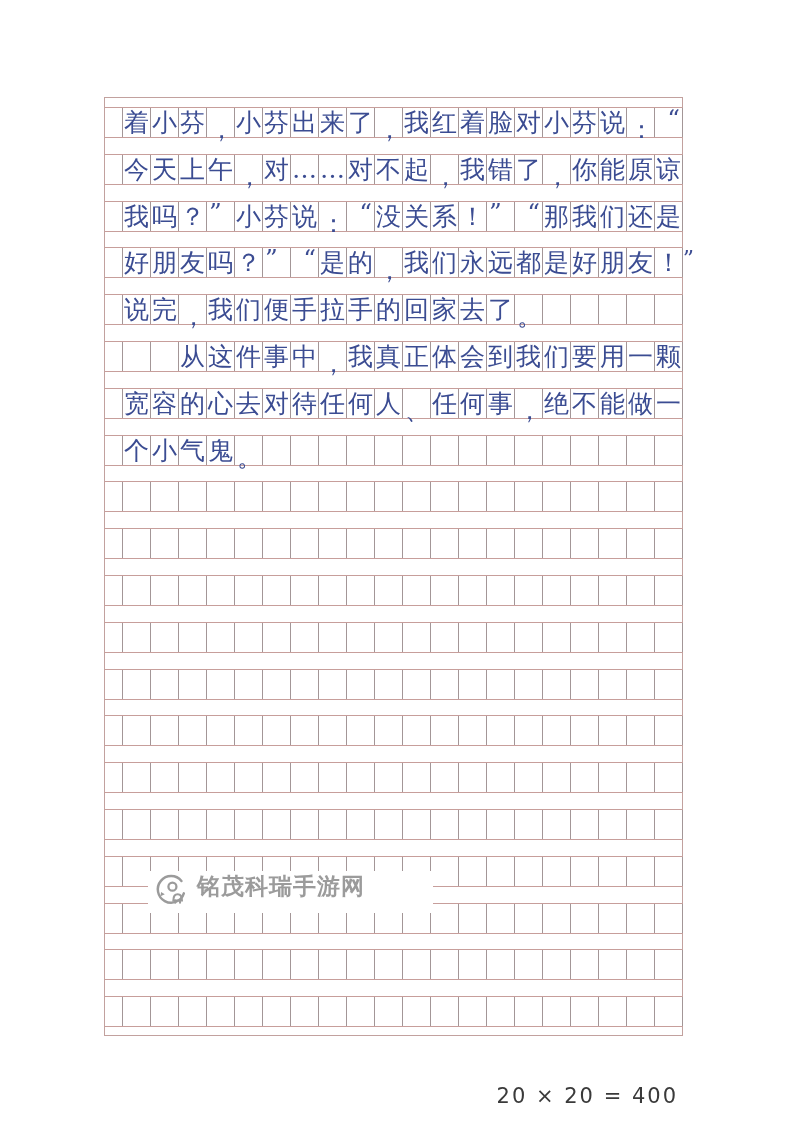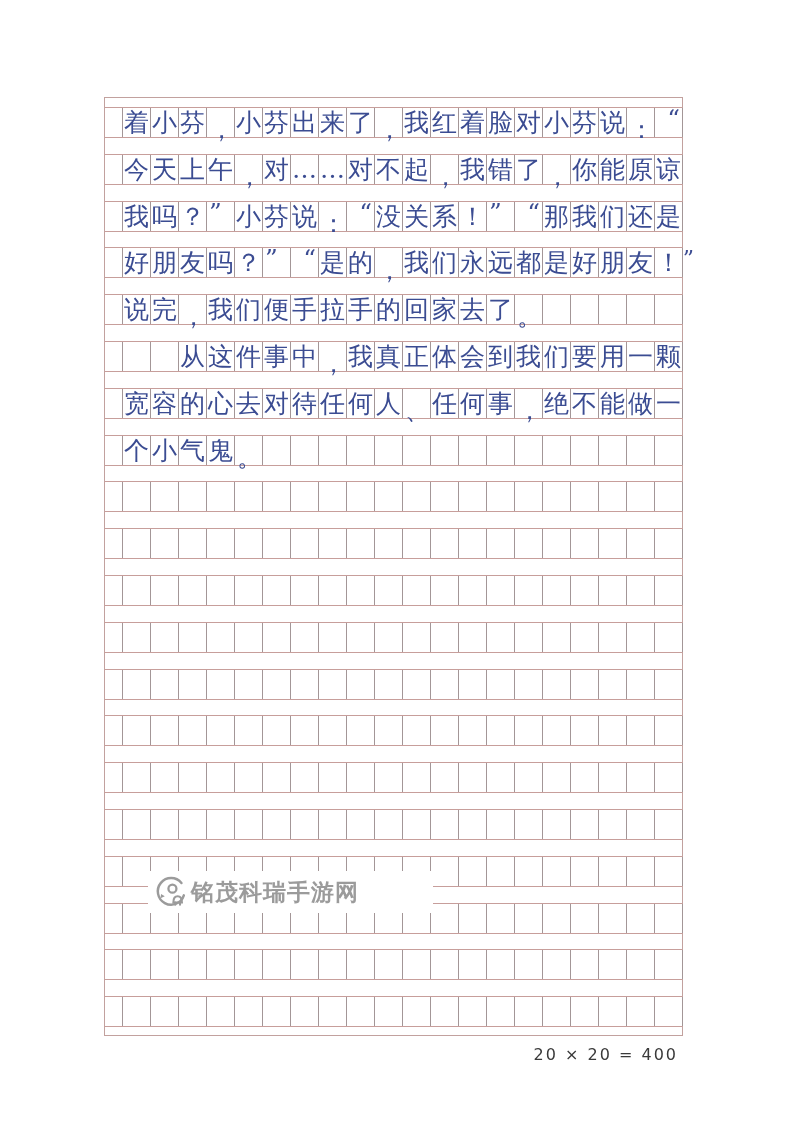--- a/index.html
+++ b/index.html
@@ -85,40 +85,39 @@
     color: var(--ink, #3b4c92);
   }
   .watermark {
     position: absolute;
     left: 148px;
     top: 871px;
     width: 285px;
     height: 42px;
     background: #ffffff;
     display: flex;
-    align-items: center;
-    gap: 1px;
+    gap: 7px;
     padding-left: 4px;
     box-sizing: border-box;
     z-index: 3;
   }
   .watermark-text {
     font-family: "DejaVu Sans", sans-serif;
     font-weight: bold;
     font-size: 23px;
     letter-spacing: 1px;
     color: var(--wm, #9b9b9b);
     white-space: nowrap;
   }
   .footer-note {
     position: absolute;
-    top: 1045px;
+    top: 1084px;
     right: 122px;
     font-family: "DejaVu Sans", sans-serif;
-    font-size: 16px;
+    font-size: 21px;
     letter-spacing: 2px;
     color: var(--footer, #3a3a3a);
     text-align: center;
   }
 </style>
 </head>
 <body>
 
 <div class="page">
 

